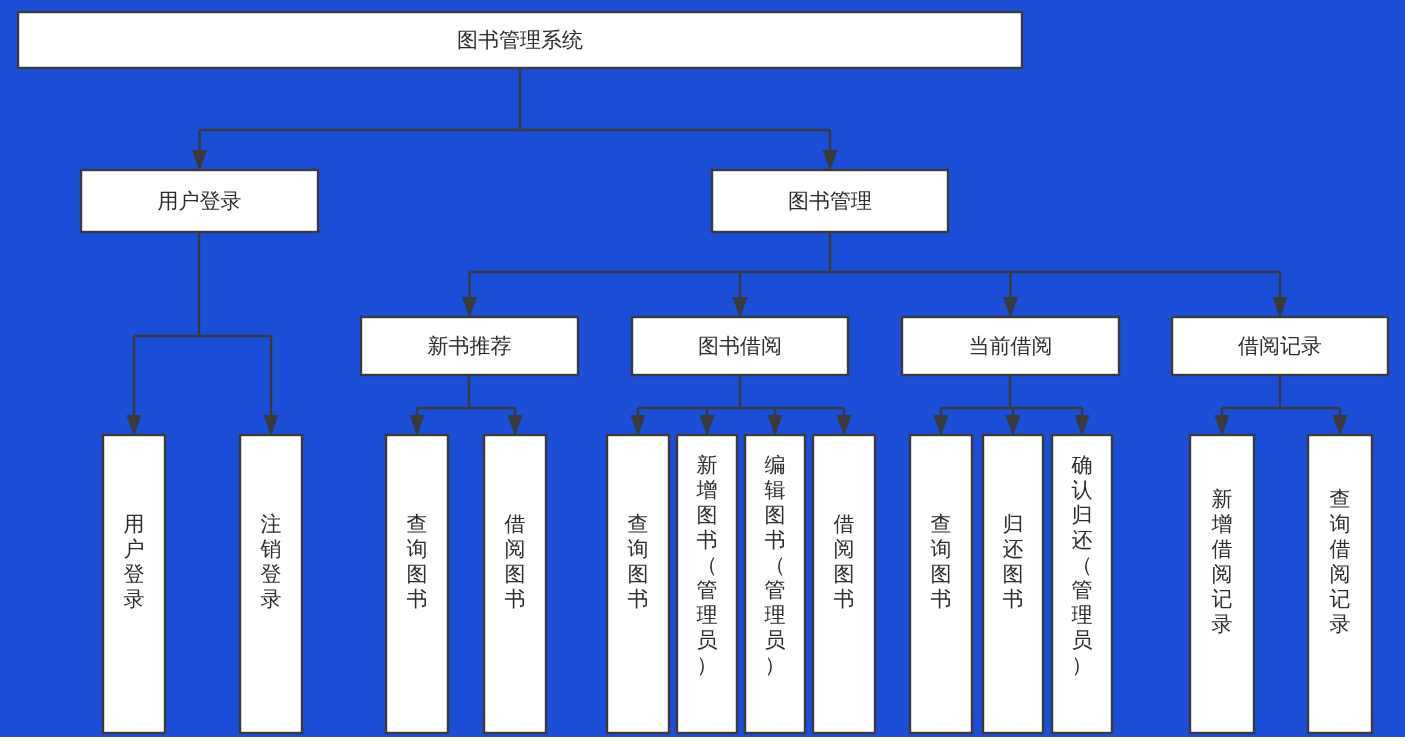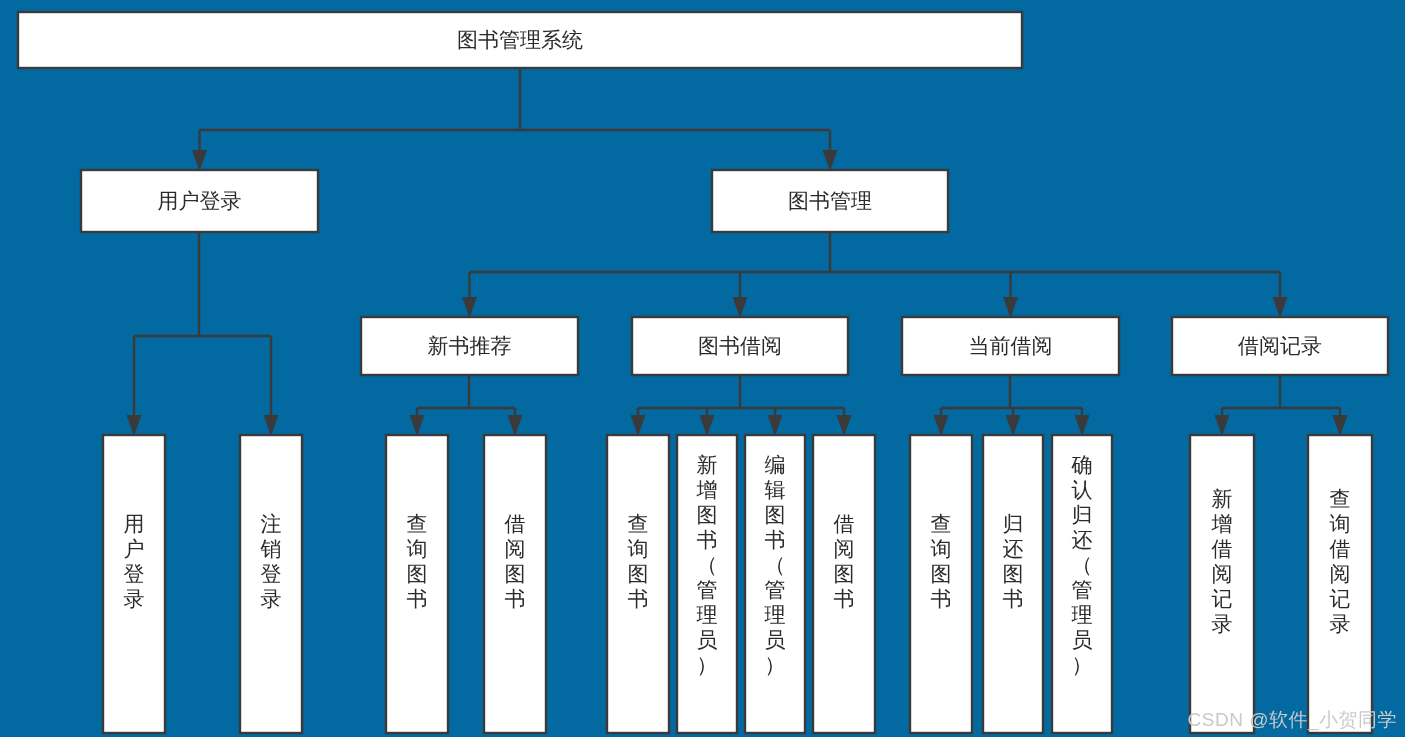--- a/index.html
+++ b/index.html
@@ -8,21 +8,21 @@
     padding: 0;
     background: #ffffff;
   }
   body {
     font-family: "Liberation Sans", "DejaVu Sans", sans-serif;
   }
   #diagram-root {
     position: relative;
     width: 1405px;
     height: 737px;
-    background: #0369a1;
+    background: #1d4ed8;
     overflow: hidden;
   }
   svg#flowchart {
     position: absolute;
     left: 0;
     top: 0;
     width: 1405px;
     height: 747px;
     display: block;
   }
@@ -215,14 +215,13 @@
         <g>
           <rect x="1190" y="435" width="64" height="298" class="node-box"></rect>
           <text x="1222" y="505.75" class="node-label-vertical"><tspan x="1222" dy="0">新</tspan><tspan x="1222" dy="25">增</tspan><tspan x="1222" dy="25">借</tspan><tspan x="1222" dy="25">阅</tspan><tspan x="1222" dy="25">记</tspan><tspan x="1222" dy="25">录</tspan></text>
         </g>
         <g>
           <rect x="1308" y="435" width="64" height="298" class="node-box"></rect>
           <text x="1340" y="505.75" class="node-label-vertical"><tspan x="1340" dy="0">查</tspan><tspan x="1340" dy="25">询</tspan><tspan x="1340" dy="25">借</tspan><tspan x="1340" dy="25">阅</tspan><tspan x="1340" dy="25">记</tspan><tspan x="1340" dy="25">录</tspan></text>
         </g>
       </g>
   </svg>
-  <div class="watermark-text">CSDN @软件_小贺同学</div>
 </div>
 
 </body></html>

